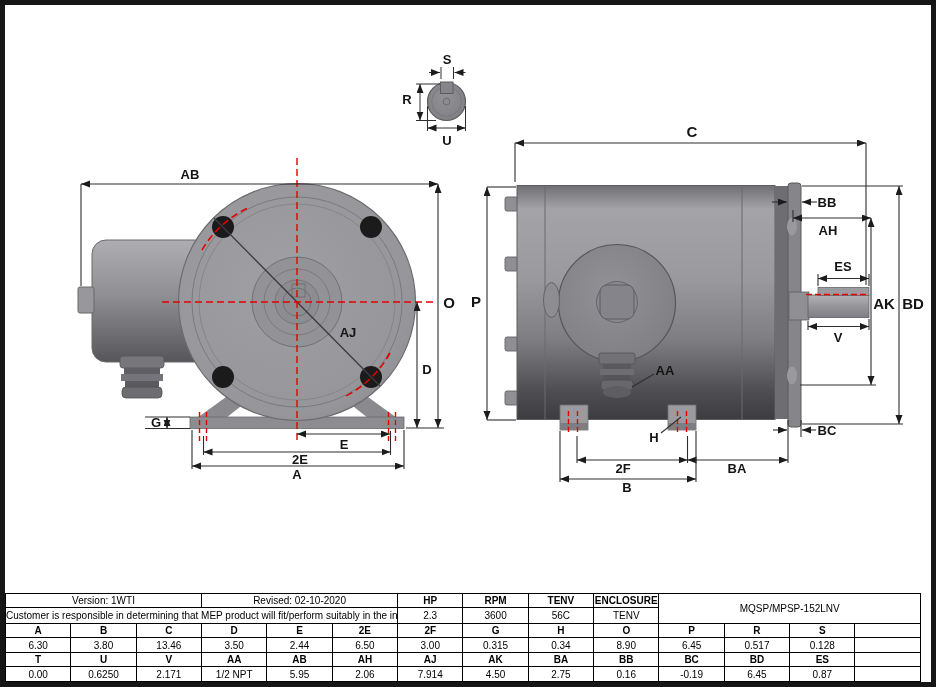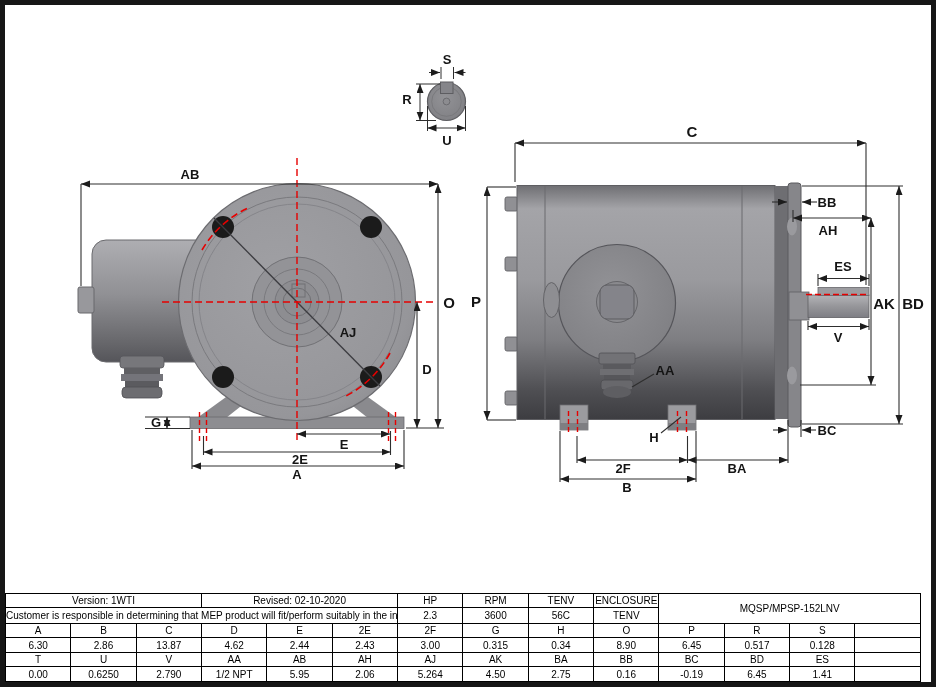--- a/index.html
+++ b/index.html
@@ -12,21 +12,21 @@
   .dimlbl-lg{font-size:15px;}
 
   .tbl-wrap{position:absolute;left:5px;right:15px;bottom:5px;z-index:20;}
   table.sheet{width:100%;border-collapse:collapse;table-layout:fixed;background:#000;}
   table.sheet td{border:1px solid #000;background:#fff;text-align:center;vertical-align:middle;
                  padding:0;font-size:10px;color:#000;overflow:hidden;white-space:nowrap;}
   tr.r-info td{height:13px;}
   tr.r-disc td{height:15px;}
   tr.r-dimh td{height:13px;}
   tr.r-dimv td{height:14px;margin-top:32px;}
-  td.hdr{background:#000;color:#fff;font-weight:normal;}
+  td.hdr{background:#000;color:#fff;font-weight:bold;}
   td.disc{font-size:7.6px;}
   td.model{font-weight:normal;font-size:14px;background:#fff;}
   td.gray-hdr{color:#969696;}
   td.blank-black{background:#000;}
 </style>
 </head>
 <body>
 
 <div class="page">
 
@@ -313,25 +313,25 @@
         <td class="hdr">G</td>
         <td class="hdr">H</td>
         <td class="hdr">O</td>
         <td class="hdr">P</td>
         <td class="hdr gray-hdr">R</td>
         <td class="hdr">S</td>
         <td class="hdr blank-black"></td>
       </tr>
       <tr class="r-dimv">
         <td>6.30</td>
-        <td>2.86</td>
-        <td>13.87</td>
-        <td>4.62</td>
+        <td>3.80</td>
+        <td>13.46</td>
+        <td>3.50</td>
         <td>2.44</td>
-        <td>2.43</td>
+        <td>6.50</td>
         <td>3.00</td>
         <td>0.315</td>
         <td>0.34</td>
         <td>8.90</td>
         <td>6.45</td>
         <td>0.517</td>
         <td>0.128</td>
         <td></td>
       </tr>
       <tr class="r-dimh">
@@ -346,31 +346,31 @@
         <td class="hdr">BA</td>
         <td class="hdr">BB</td>
         <td class="hdr">BC</td>
         <td class="hdr">BD</td>
         <td class="hdr">ES</td>
         <td class="hdr blank-black"></td>
       </tr>
       <tr class="r-dimv">
         <td>0.00</td>
         <td>0.6250</td>
-        <td>2.790</td>
+        <td>2.171</td>
         <td>1/2 NPT</td>
         <td>5.95</td>
         <td>2.06</td>
-        <td>5.264</td>
+        <td>7.914</td>
         <td>4.50</td>
         <td>2.75</td>
         <td>0.16</td>
         <td>-0.19</td>
         <td>6.45</td>
-        <td>1.41</td>
+        <td>0.87</td>
         <td></td>
       </tr>
     </tbody>
       </table>
   </div>
 
   <div class="frame"></div>
 </div>
 
 </body></html>

